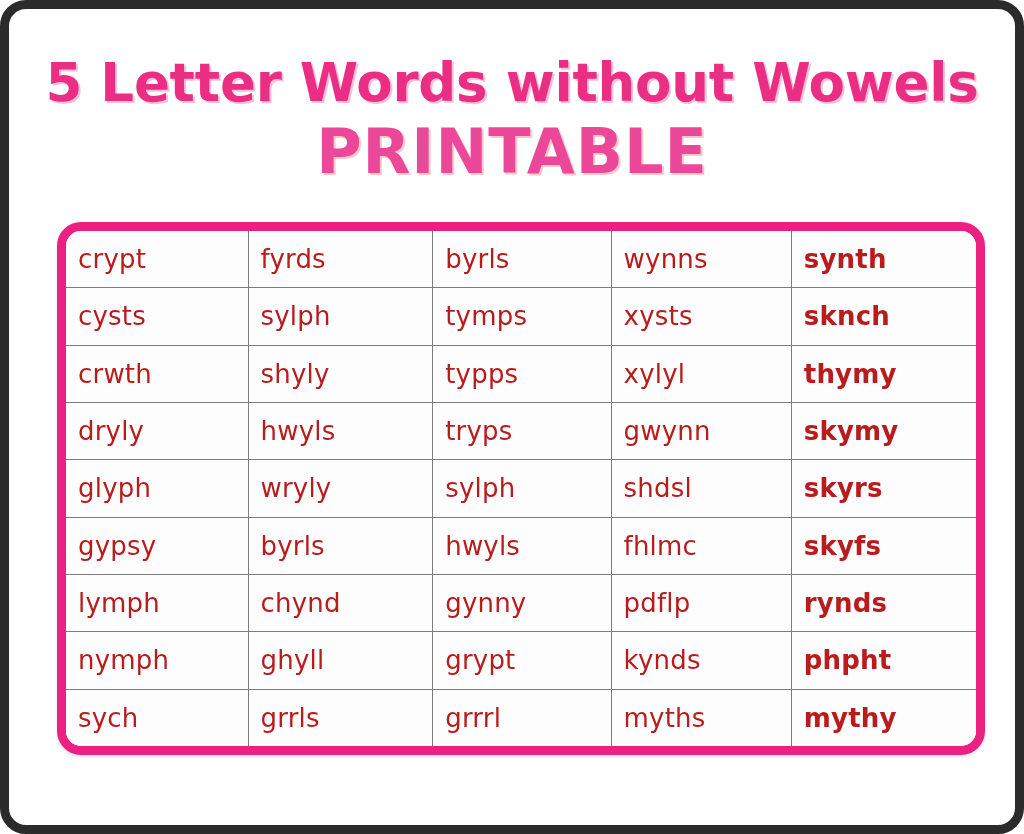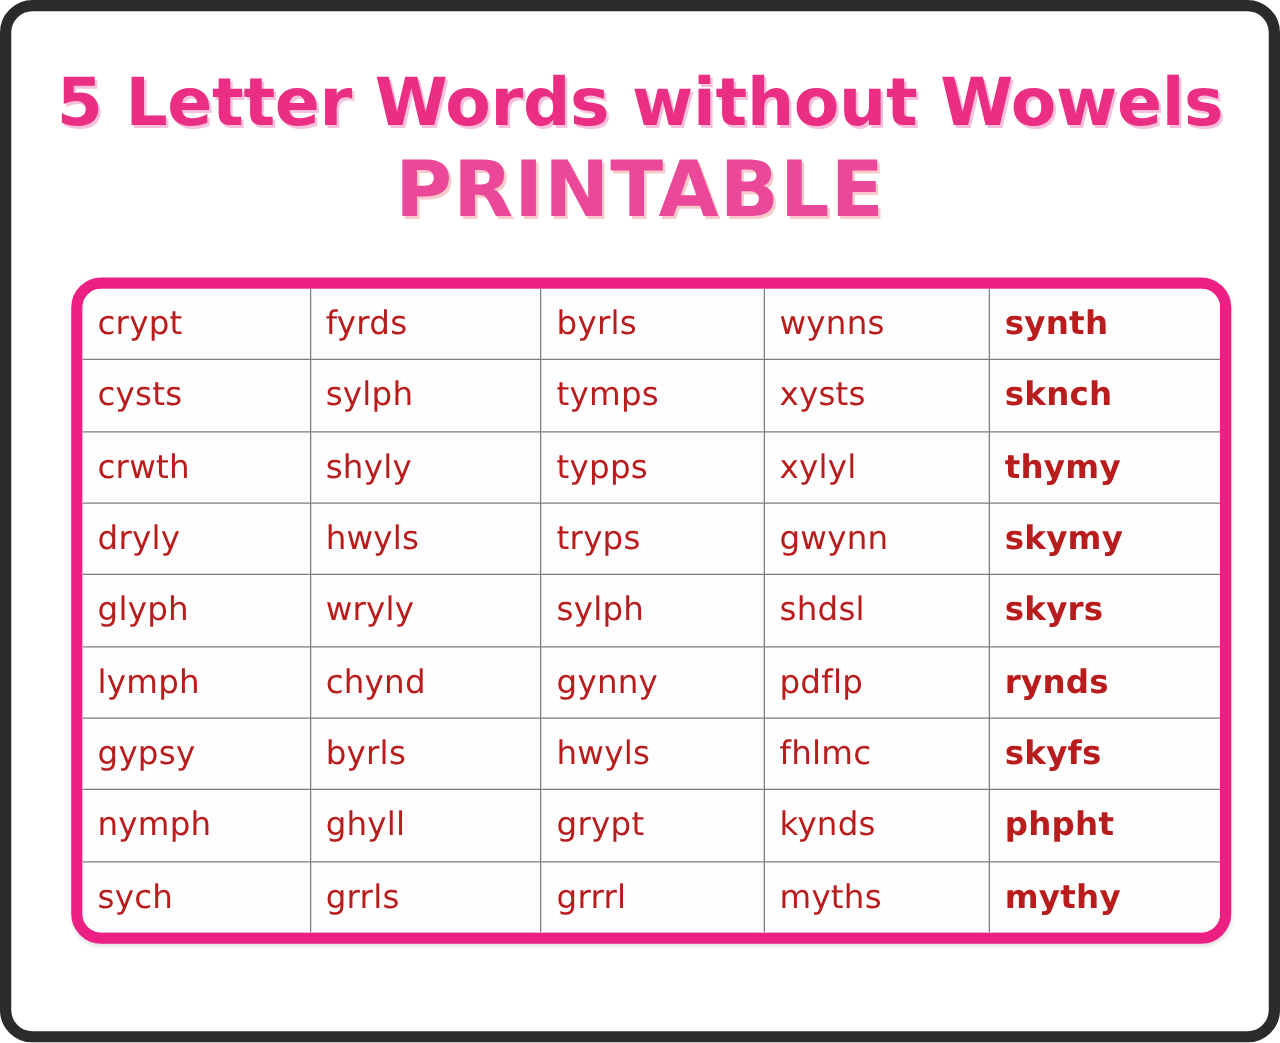--- a/index.html
+++ b/index.html
@@ -150,32 +150,32 @@
             <td>skymy</td>
           </tr>
           <tr>
             <td>glyph</td>
             <td>wryly</td>
             <td>sylph</td>
             <td>shdsl</td>
             <td>skyrs</td>
           </tr>
           <tr>
+            <td>gypsy</td>
+            <td>byrls</td>
+            <td>hwyls</td>
+            <td>fhlmc</td>
+            <td>skyfs</td>
+          </tr>
+          <tr>
             <td>lymph</td>
             <td>chynd</td>
             <td>gynny</td>
             <td>pdflp</td>
             <td>rynds</td>
-          </tr>
-          <tr>
-            <td>gypsy</td>
-            <td>byrls</td>
-            <td>hwyls</td>
-            <td>fhlmc</td>
-            <td>skyfs</td>
           </tr>
           <tr>
             <td>nymph</td>
             <td>ghyll</td>
             <td>grypt</td>
             <td>kynds</td>
             <td>phpht</td>
           </tr>
           <tr>
             <td>sych</td>

